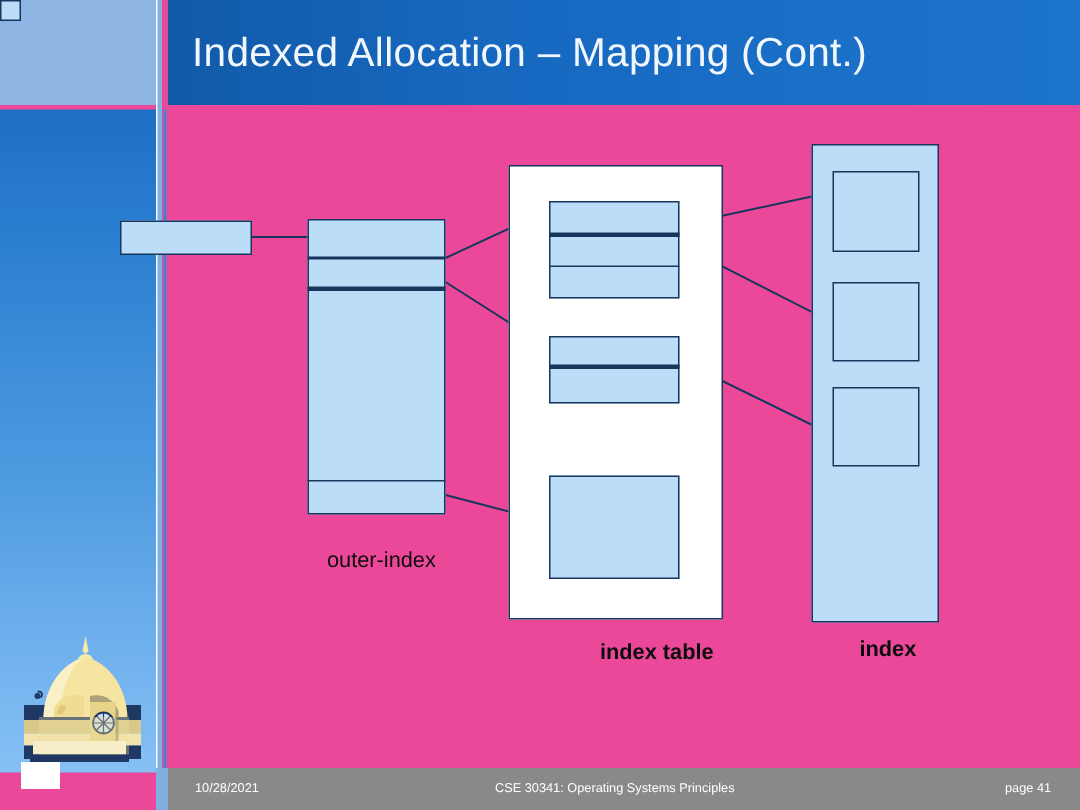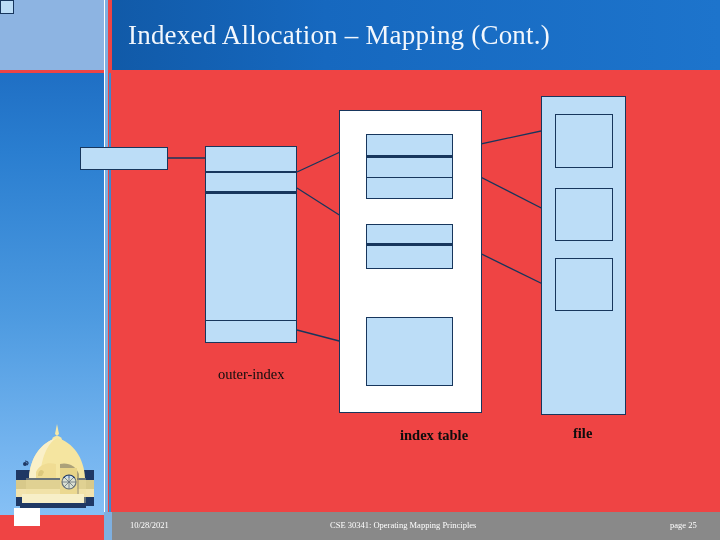--- a/index.html
+++ b/index.html
@@ -10,23 +10,22 @@
     width: 720px;
     height: 540px;
     background: #ffffff;
     font-family: "Liberation Sans", sans-serif;
     overflow: hidden;
   }
   #slide {
     position: relative;
     width: 720px;
     height: 540px;
-    background: #ef4444;
+    background: #ec4899;
     overflow: hidden;
-    font-family: Liberation Serif, serif;
   }
 
   
   .side-top {
     position: absolute;
     left: 0; top: 0;
     width: 104px; height: 70px;
     background: #8db4e2;
   }
   .side-body {
@@ -244,23 +243,23 @@
 
     <div class="blue-box" id="it-block-3"></div>
 
     <div class="blue-box" id="file-col"></div>
     <div class="file-slot" id="file-slot-1"></div>
     <div class="file-slot" id="file-slot-2"></div>
     <div class="file-slot" id="file-slot-3"></div>
 
     <div class="lbl" id="label-outer-index">outer-index</div>
     <div class="lbl" id="label-index-table">index table</div>
-    <div class="lbl" id="label-file">file</div>
+    <div class="lbl" id="label-file">index</div>
   </div>
 
   <div class="footer-tab"></div>
   <div class="footer">
     <span id="footer-date">10/28/2021</span>
-    <span id="footer-center">CSE 30341: Operating Mapping Principles</span>
-    <span id="footer-page">page 25</span>
+    <span id="footer-center">CSE 30341: Operating Systems Principles</span>
+    <span id="footer-page">page 41</span>
   </div>
 
 </div>
 
 </body></html>

